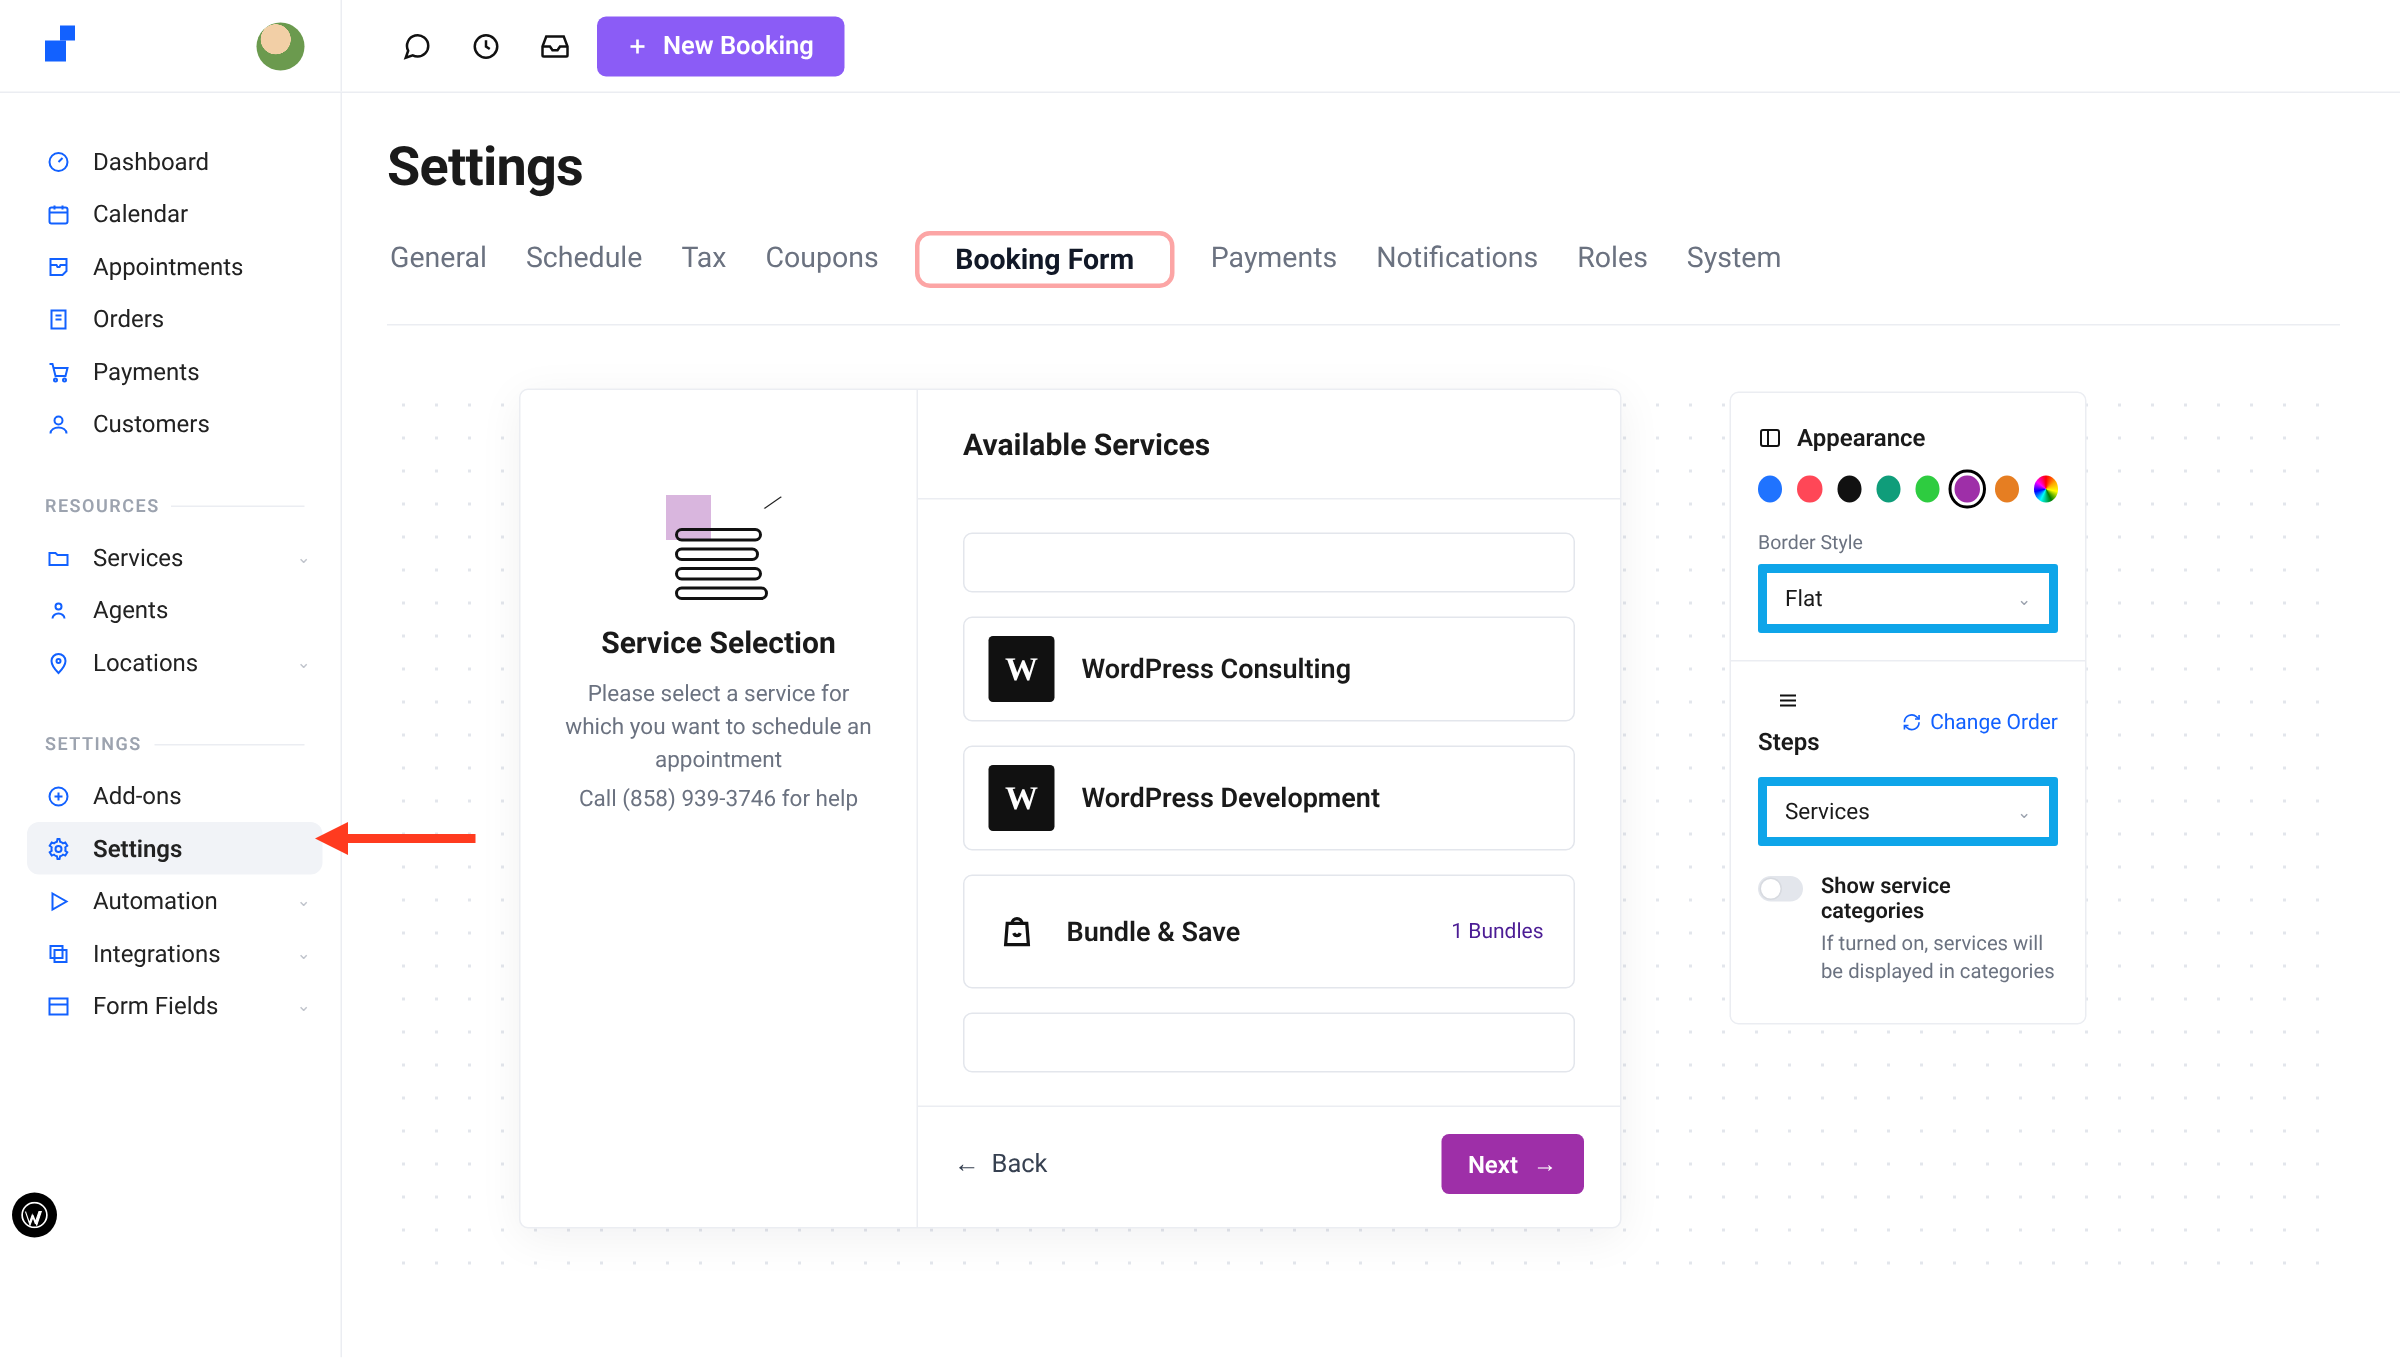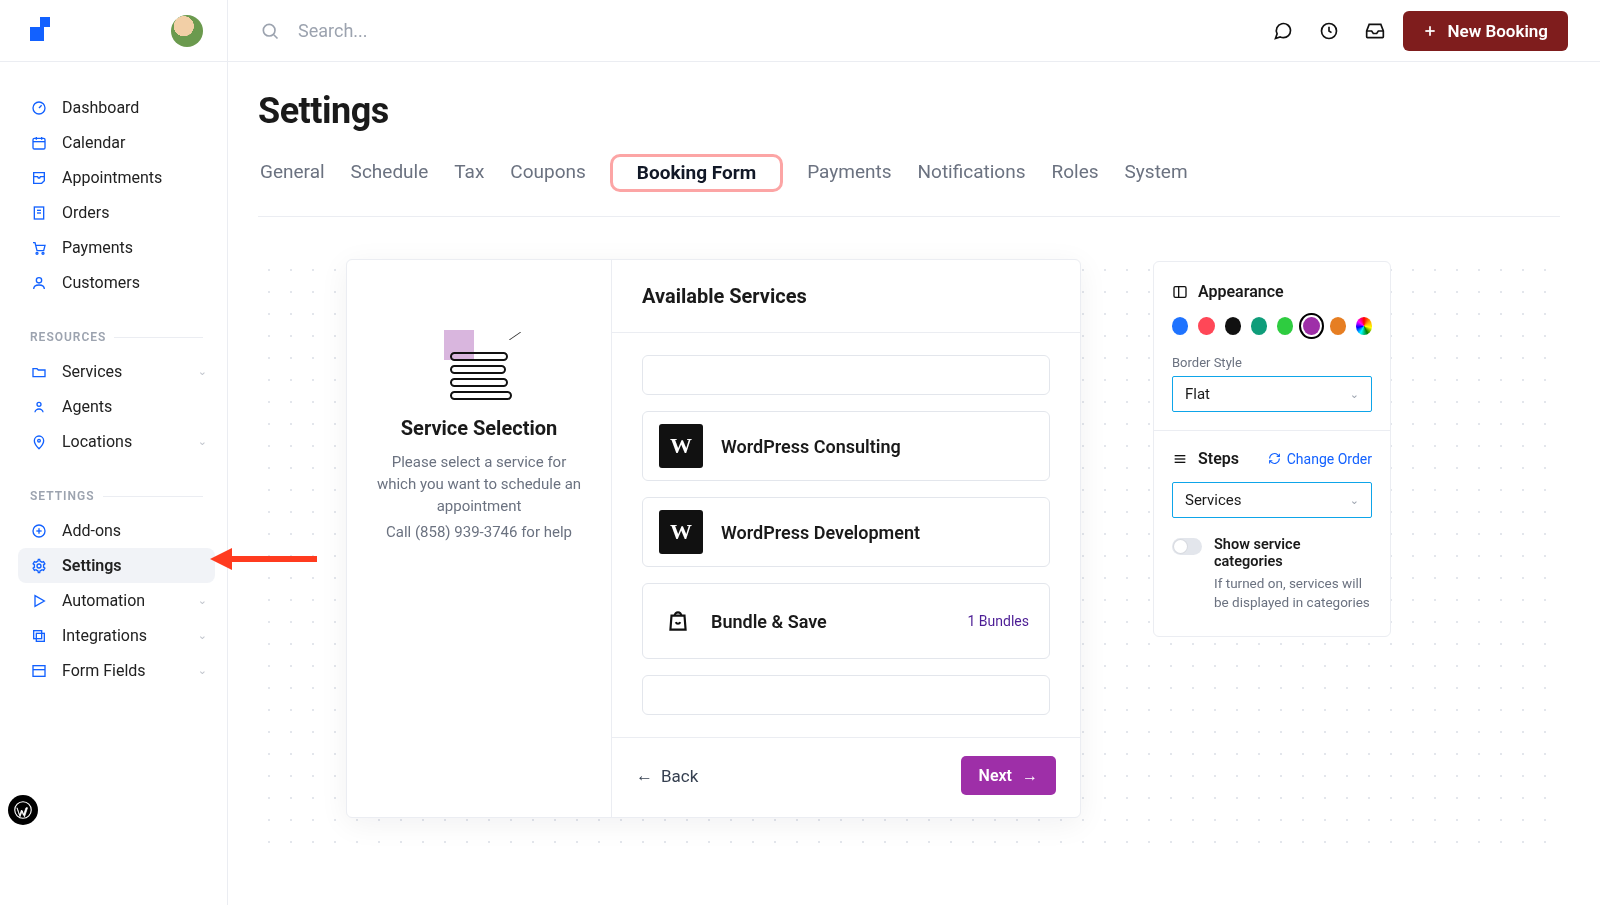--- a/index.html
+++ b/index.html
@@ -11,21 +11,21 @@
     .logo { width: 28px; height: 28px; position: relative; }
     .logo .sq1 { width: 14px; height: 14px; background:#1261ff; position:absolute; left:6px; top:10px; }
     .logo .sq2 { width: 10px; height: 10px; background:#1261ff; position:absolute; left:16px; top:0; }
     .avatar { width: 32px; height: 32px; border-radius: 50%; background: radial-gradient(circle at 40% 35%, #f2cfa6 0 35%, #6b9a4e 36% 100%); }
     .header-main { flex: 1; display: flex; align-items: center; padding: 0 32px; justify-content: space-between; }
     .search-wrap { display: flex; align-items: center; gap: 18px; color: #9ca3af; }
     .search-input { border: none; outline: none; font-size: 18px; color:#4b5563; width: 400px; }
     .search-input::placeholder { color:#9ca3af; }
     .header-actions { display:flex; align-items:center; gap: 10px; }
     .icon-btn { width: 36px; height: 36px; display:flex; align-items:center; justify-content:center; color:#111827; cursor:pointer; }
-    .new-booking-btn { background:#7f1d1d; color:#fff; font-size:17px; font-weight:600; border:none; border-radius:6px; padding: 10px 20px; display:flex; align-items:center; gap:10px; cursor:pointer; }
+    .new-booking-btn { background:#8b5cf6; color:#fff; font-size:17px; font-weight:600; border:none; border-radius:6px; padding: 10px 20px; display:flex; align-items:center; gap:10px; cursor:pointer; }
 
     
     .body-wrap { display:flex; height: calc(100% - 62px); }
     .sidebar { width:228px; border-right:1px solid #ebedf2; padding: 28px 12px 12px 18px; overflow-y:auto; }
     .nav-group { margin-bottom: 22px; }
     .nav-title { font-size:12px; letter-spacing:1px; color:#9ca3af; font-weight:600; padding: 8px 12px 10px; display:flex; align-items:center; gap:8px; }
     .nav-title::after { content:""; flex:1; height:1px; background:#ebedf2; }
     .nav-item { display:flex; align-items:center; gap:14px; padding: 8px 12px; border-radius:8px; font-size:16px; color:#222; cursor:pointer; position:relative; }
     .nav-item .nav-icon { width:18px; height:18px; display:flex; align-items:center; justify-content:center; color:#1261ff; }
     .nav-item .chev { position:absolute; right:8px; color:#c0c4cc; font-size:11px; }
@@ -73,21 +73,21 @@
     .next-btn { background:#9e2fa8; color:#fff; border:none; border-radius:5px; padding:10px 18px; font-size:16px; font-weight:600; display:flex; align-items:center; gap:10px; cursor:pointer; }
 
     
     .panel { width:238px; background:#fff; border:1px solid #ebedf2; border-radius:6px; padding:20px 18px 24px; margin-top: 2px; height:fit-content; }
     .panel h4 { font-size:16px; font-weight:600; display:flex; align-items:center; gap:10px; margin-bottom:16px; }
     .swatches { display:flex; gap:10px; margin-bottom:20px; }
     .swatch { width:18px; height:18px; border-radius:50%; cursor:pointer; }
     .swatch.sel { outline:2px solid #000; outline-offset:2px; }
     .rainbow { background: conic-gradient(red,orange,yellow,green,cyan,blue,magenta,red); }
     .field-label { font-size:13px; color:#6b7280; margin-bottom:6px; }
-    .select { border:1px solid #0ea5e9; border-radius:2px; padding:8px 12px; font-size:15px; display:flex; justify-content:space-between; align-items:center; cursor:pointer; margin-bottom:18px;text-align:right; }
+    .select { border:6px solid #0ea5e9; border-radius:2px; padding:8px 12px; font-size:15px; display:flex; justify-content:space-between; align-items:center; cursor:pointer; margin-bottom:18px;text-align:right; }
     .hr { height:1px; background:#ebedf2; margin: 8px -18px 18px; }
     .steps-head { display:flex; justify-content:space-between; align-items:center; margin-bottom:14px; }
     .link { color:#1261ff; font-size:14px; cursor:pointer; display:flex; align-items:center; gap:6px; }
     .toggle-row { display:flex; gap:12px; align-items:flex-start; margin-top:18px; }
     .toggle { width:30px; height:17px; border-radius:10px; background:#e3e6ec; position:relative; cursor:pointer; flex-shrink:0; margin-top:2px;}
     .toggle::after{ content:""; width:13px; height:13px; border-radius:50%; background:#fff; position:absolute; left:2px; top:2px; box-shadow:0 0 0 1px rgba(0,0,0,.05);}
     .tog-label { font-size:14.5px; font-weight:600; }
     .tog-sub { font-size:13.5px; color:#6b7280; line-height:1.4; margin-top:4px; }
 
     
@@ -105,29 +105,20 @@
 
 <div class="header">
   <div class="header-left">
     <div class="logo">
         <div class="sq1"></div>
         <div class="sq2"></div>
       </div>
     <div class="avatar"></div>
   </div>
   <div class="header-main">
-    <div class="search-wrap">
-      <span>
-        <svg width="20" height="20" viewBox="0 0 24 24" fill="none" stroke="#9ca3af" stroke-width="2">
-            <circle cx="11" cy="11" r="7"></circle>
-            <line x1="21" y1="21" x2="16.5" y2="16.5"></line>
-          </svg>
-      </span>
-      <input class="search-input" placeholder="Search..." style="">
-    </div>
     <div class="header-actions">
       <div class="icon-btn">
         <svg width="20" height="20" viewBox="0 0 24 24" fill="none" stroke="#111" stroke-width="2">
             <path d="M21 11.5a8.38 8.38 0 0 1-8.5 8.5 8.5 8.5 0 0 1-3.9-.94L3 21l1.94-5.6A8.5 8.5 0 1 1 21 11.5z"></path>
           </svg>
       </div>
       <div class="icon-btn">
         <svg width="20" height="20" viewBox="0 0 24 24" fill="none" stroke="#111" stroke-width="2">
             <circle cx="12" cy="12" r="9"></circle>
             <polyline points="12 7 12 12 15 14"></polyline>
@@ -394,21 +385,21 @@
               <div class="swatch" style="background: rgb(230, 126, 34);"></div>
               <div class="swatch rainbow"></div>
             </div>
           <div class="field-label">Border Style</div>
           <div class="select">
             <span>Flat</span>
             <span style="color:#9ca3af;font-size:11px;">⌄</span>
           </div>
           <div class="hr"></div>
           <div class="steps-head">
-            <h4 style="margin:0;">
+            <h4 style="margin:0;flex-direction:column;">
               <span>
                   <svg width="16" height="16" viewBox="0 0 24 24" fill="none" stroke="#111" stroke-width="2">
                     <line x1="4" y1="7" x2="20" y2="7"></line>
                     <line x1="4" y1="12" x2="20" y2="12"></line>
                     <line x1="4" y1="17" x2="20" y2="17"></line>
                   </svg>
                 </span>
               <span>Steps</span>
             </h4>
             <span class="link">

